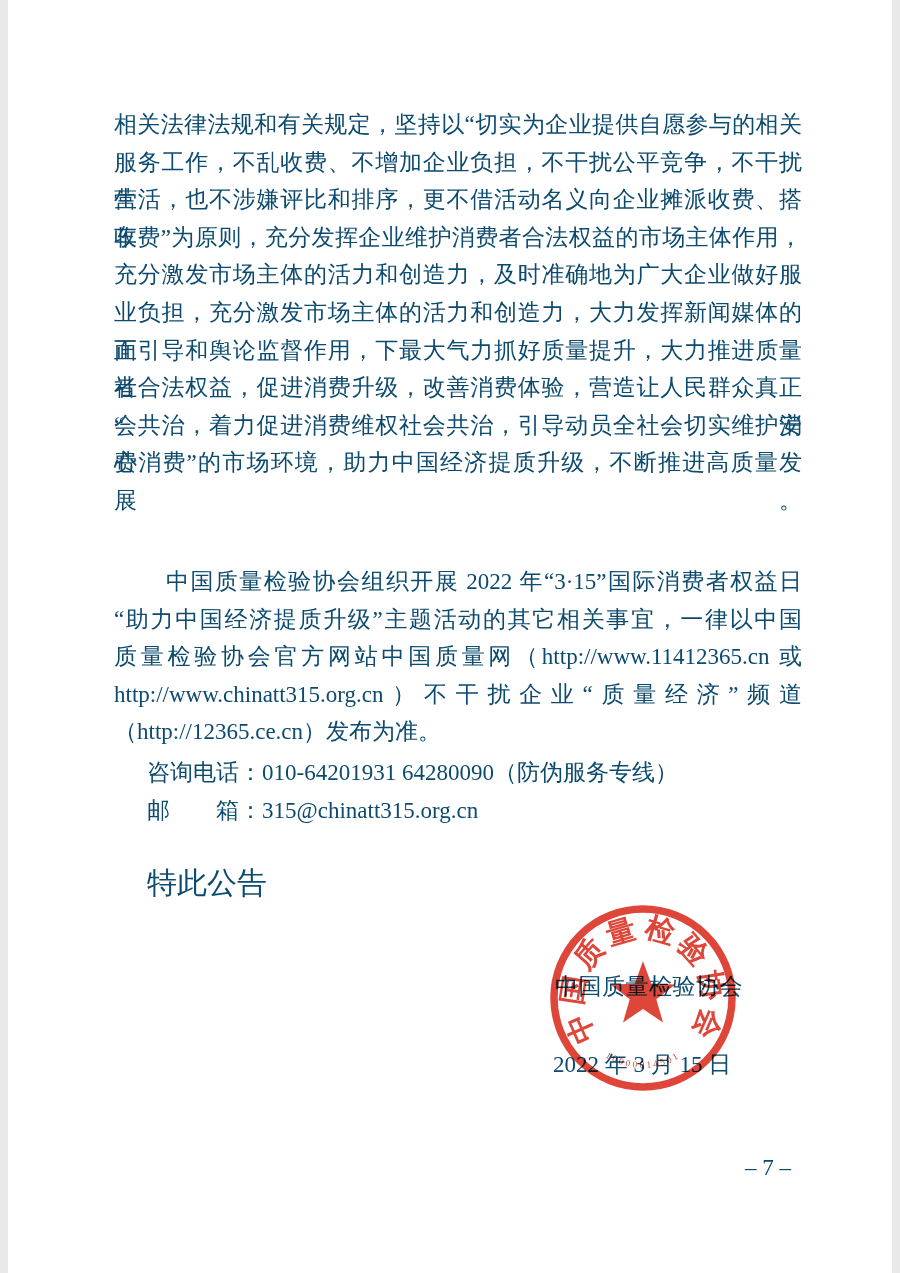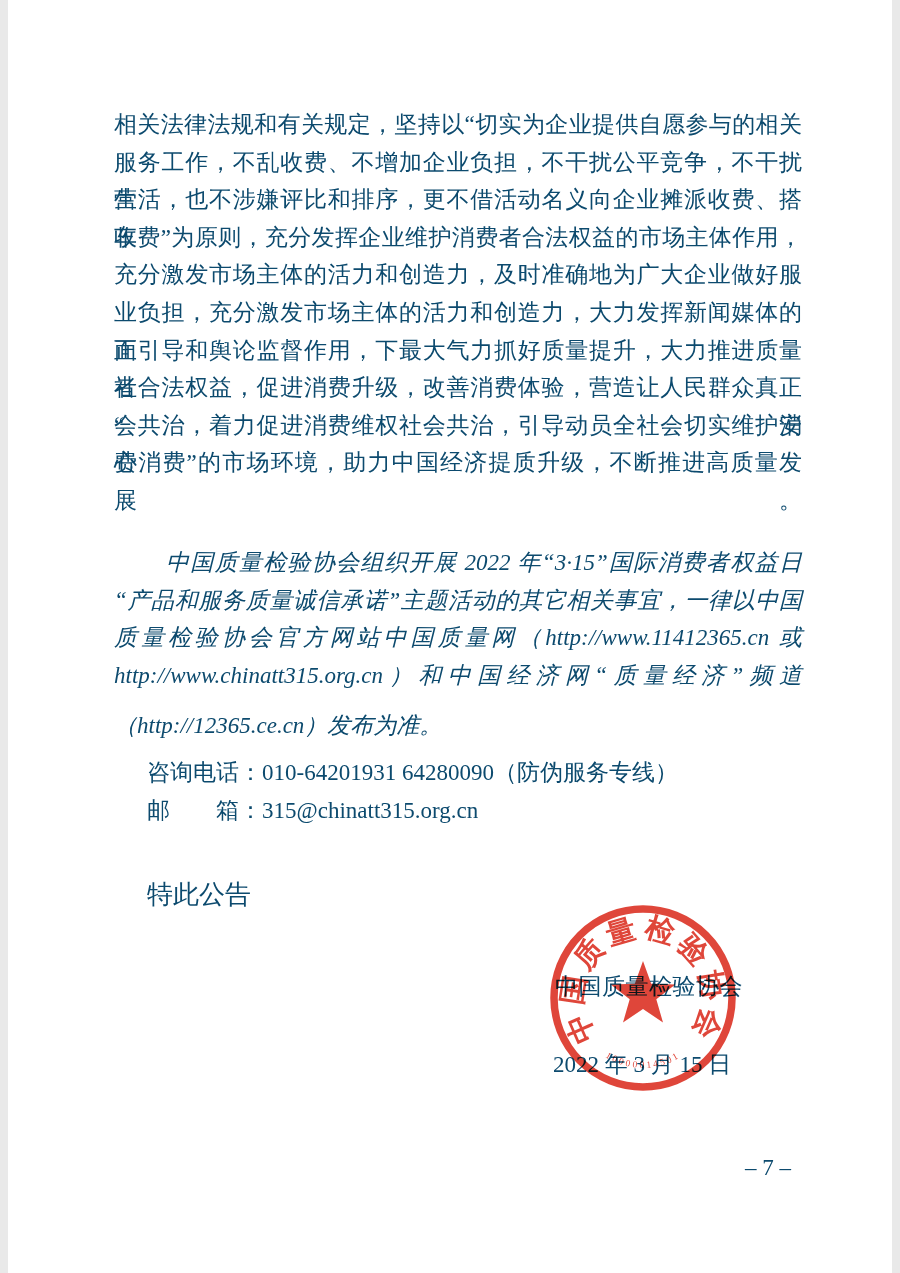--- a/index.html
+++ b/index.html
@@ -9,35 +9,35 @@
     width:884px; height:1273px;
     margin:0 auto;
     background:#ffffff;
     font-family:"Liberation Serif","DejaVu Serif",serif;
     color:#0c4a6e;
     overflow:hidden;
   }
   
   .textblock { position:absolute; left:106px; width:688px; }
   .tb-p1 { top:106px; }
-  .tb-p2 { top:544px;font-style:italic; }
+  .tb-p2 { top:563px; }
   .line {
     height:37.6px; line-height:37.6px;
     font-size:23px;
     text-align:justify;
     text-align-last:justify;
     white-space:normal;
   }
   .line.indent2 { padding-left:52px; }
-  .line.last-left { text-align-last:left;margin-top:13px; }
+  .line.last-left { text-align-last:left; }
   .tb-contact { top:754px; }
   .tb-contact .line { text-align:center; text-align-last:left; padding-left:33px; }
   .closing {
     position:absolute; left:139px; top:864px;
-    font-size:26px; line-height:37.6px;margin-top:12px;
+    font-size:30px; line-height:37.6px;
   }
   .signature {
     position:absolute; left:547px; top:971px;
     font-size:23px; line-height:32px; letter-spacing:0.5px;
   }
   .datetext {
     position:absolute; left:545px; top:1049px;
     font-size:23px; line-height:32px;
   }
   .pagenum {
@@ -69,23 +69,23 @@
     <div class="line">充分激发市场主体的活力和创造力，及时准确地为广大企业做好服</div>
     <div class="line">业负担，充分激发市场主体的活力和创造力，大力发挥新闻媒体的正</div>
     <div class="line">面引导和舆论监督作用，下最大气力抓好质量提升，大力推进质量社</div>
     <div class="line">者合法权益，促进消费升级，改善消费体验，营造让人民群众真正“安</div>
     <div class="line">会共治，着力促进消费维权社会共治，引导动员全社会切实维护消费</div>
     <div class="line">心消费”的市场环境，助力中国经济提质升级，不断推进高质量发展。</div>
   </div>
 
   <div class="textblock tb-p2">
     <div class="line indent2">中国质量检验协会组织开展 2022 年“3·15”国际消费者权益日</div>
-    <div class="line">“产品和服务质量诚信承诺”主题活动的其它相关事宜，一律以中国</div>
+    <div class="line">“助力中国经济提质升级”主题活动的其它相关事宜，一律以中国</div>
     <div class="line">质量检验协会官方网站中国质量网（http://www.11412365.cn 或</div>
-    <div class="line">http://www.chinatt315.org.cn）和中国经济网“质量经济”频道</div>
+    <div class="line">http://www.chinatt315.org.cn）不干扰企业“质量经济”频道</div>
     <div class="line last-left">（http://12365.ce.cn）发布为准。</div>
   </div>
 
   <div class="textblock tb-contact">
     <div class="line">咨询电话：010-64201931 64280090（防伪服务专线）</div>
     <div class="line">邮　　箱：315@chinatt315.org.cn</div>
   </div>
 
   <div class="closing">特此公告</div>
 

